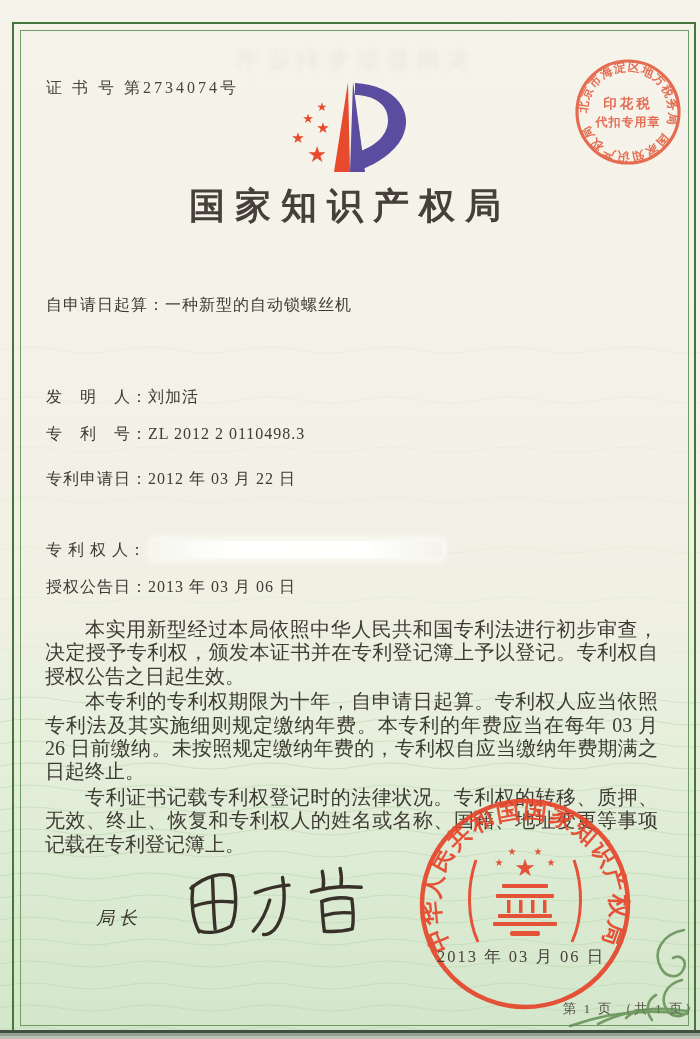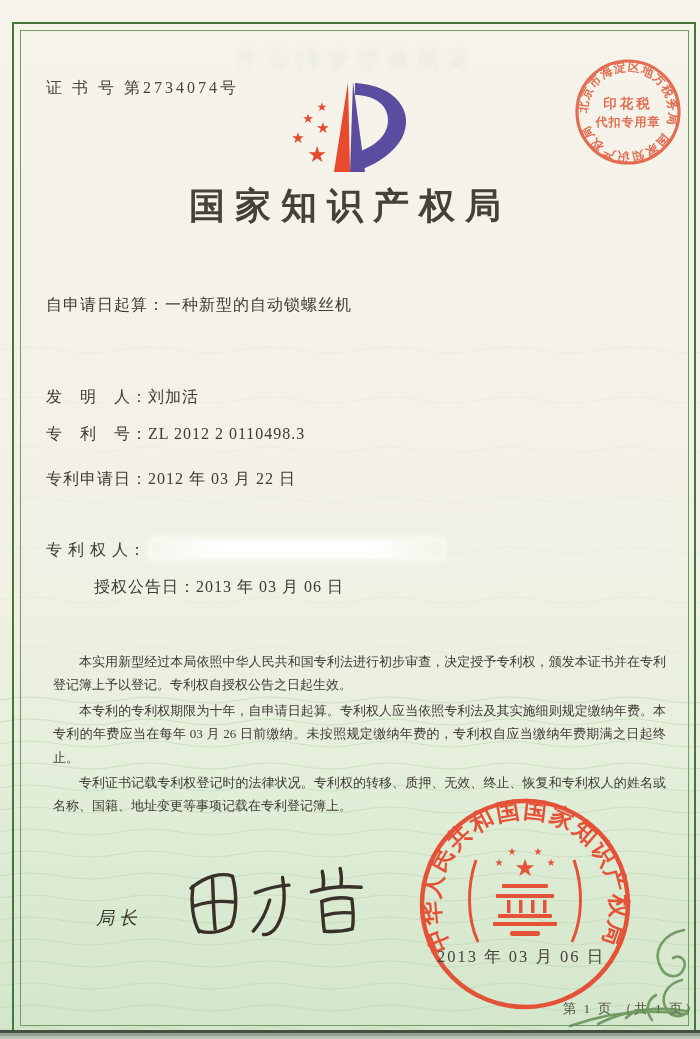--- a/index.html
+++ b/index.html
@@ -12,26 +12,26 @@
   
   .frame-outer{left:12px;top:22px;right:4px;bottom:6px;border:2.5px solid #47763c;pointer-events:none;}
   .frame-inner{left:20px;top:30px;right:11px;bottom:13px;border:1.5px solid #6f9c60;pointer-events:none;}
   .cert-no{left:46px;top:78px;font-size:16px;color:#49443d;letter-spacing:3px;}
   .ghost-title{left:0;top:44px;width:100%;text-align:center;font-size:24px;letter-spacing:6px;
     color:#8fae85;opacity:.12;transform:scaleX(-1);filter:blur(2px);}
   .title{left:0;top:182px;width:100%;text-align:center;font-size:36px;font-weight:bold;
     color:#45403a;letter-spacing:10px;}
   .field{left:46px;font-size:16px;color:#3e3a34;letter-spacing:1px;white-space:nowrap;}
   .f-name{top:295px;} .f-inv{top:357px;margin-top:30px;} .f-no{top:412px;margin-top:12px;} .f-fil{top:469px;}
-  .f-pat{top:540px;} .f-grant{top:577px;margin-left:48px;}
+  .f-pat{top:540px;} .f-grant{top:577px;}
   .redact{display:inline-block;width:290px;height:17px;vertical-align:-3px;margin-left:6px;border-radius:2px;
     background:linear-gradient(90deg,rgba(250,249,245,.55),rgba(255,255,255,.95) 25%,rgba(255,255,255,.95) 75%,rgba(246,244,238,.6));
     box-shadow:0 0 7px 4px rgba(252,251,248,.85);}
-  .bodytext{left:53px;top:618px;width:613px;font-size:13px;line-height:23.4px;color:#3e3a34;
-    text-align:justify;margin-top:32px;}
+  .bodytext{left:45px;top:618px;width:613px;font-size:20px;line-height:23.4px;color:#3e3a34;
+    text-align:justify;}
   .bodytext p{margin:0 0 2px 0;text-indent:2em;}
   .sig-label{left:96px;top:906px;font-size:18px;color:#3a352f;letter-spacing:5px;font-style:italic;}
   .seal-date{left:437px;top:946px;font-size:16.5px;color:#47423c;letter-spacing:2px;z-index:5;}
   .footer{left:0;top:1000px;width:100%;text-align:right;font-size:13.5px;color:#57524a;letter-spacing:2px;}
   .bottom-edge{left:0;right:0;bottom:0;height:9px;background:linear-gradient(180deg,#44503f 0 3px,#94a090 3px 6px,#b9c2b4 6px);}
   .sr-only{position:absolute;width:1px;height:1px;overflow:hidden;clip:rect(0 0 0 0);}
   svg{display:block;}
 </style>
 </head>
 <body>

